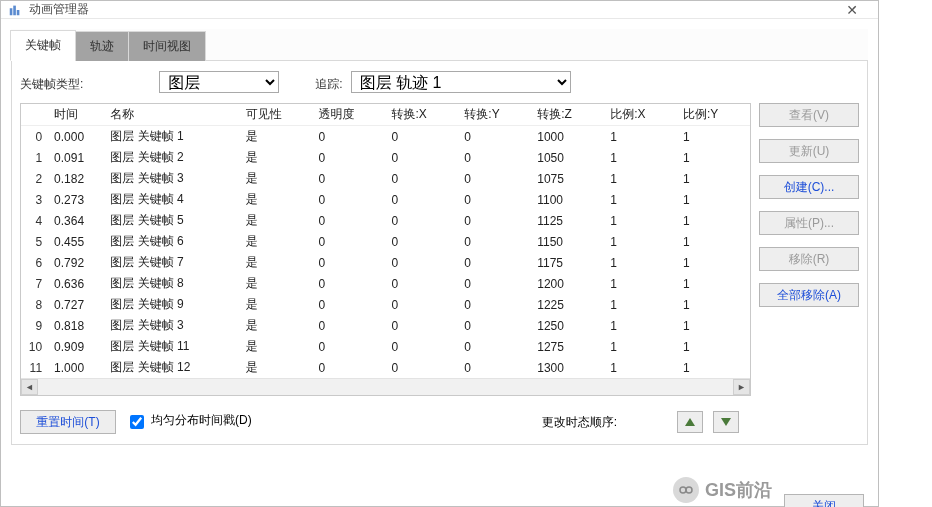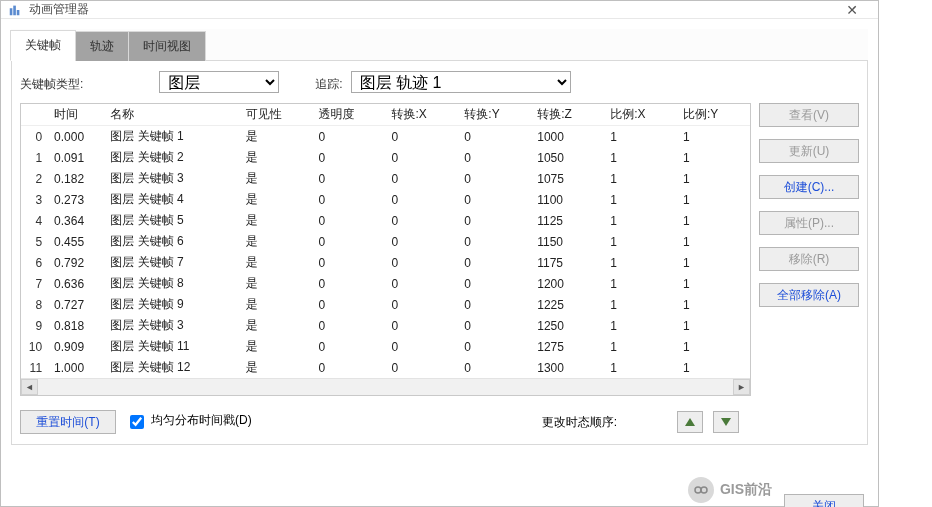--- a/index.html
+++ b/index.html
@@ -80,21 +80,21 @@
   .spacer { flex:1; }
   .arrow-btn {
     width:26px; height:22px; border:1px solid #b5b5b5; background:#eeeeee;
     display:flex; align-items:center;justify-content:center; cursor:pointer;
   }
   .arrow-btn svg { width:12px; height:12px; }
   .footer {
     display:flex; justify-content:flex-end; align-items:center;
     padding:6px 14px 10px 10px; gap:12px;
   }
-  .wm { display:flex; align-items:center; gap:6px; color:#9a9a9a; font-size:14px; font-weight:bold; }
+  .wm { display:flex; align-items:center; gap:6px; color:#9a9a9a; font-size:18px; font-weight:bold; }
   .wm-icon { width:26px; height:26px; border-radius:50%; background:#d9d9d9; display:flex; align-items:center;justify-content:center;}
   .close-btn { width:80px;margin-top:33px; }
 </style>
 </head>
 <body>
 
 <div class="window">
 
   <div class="titlebar">
     <span class="app-icon">

